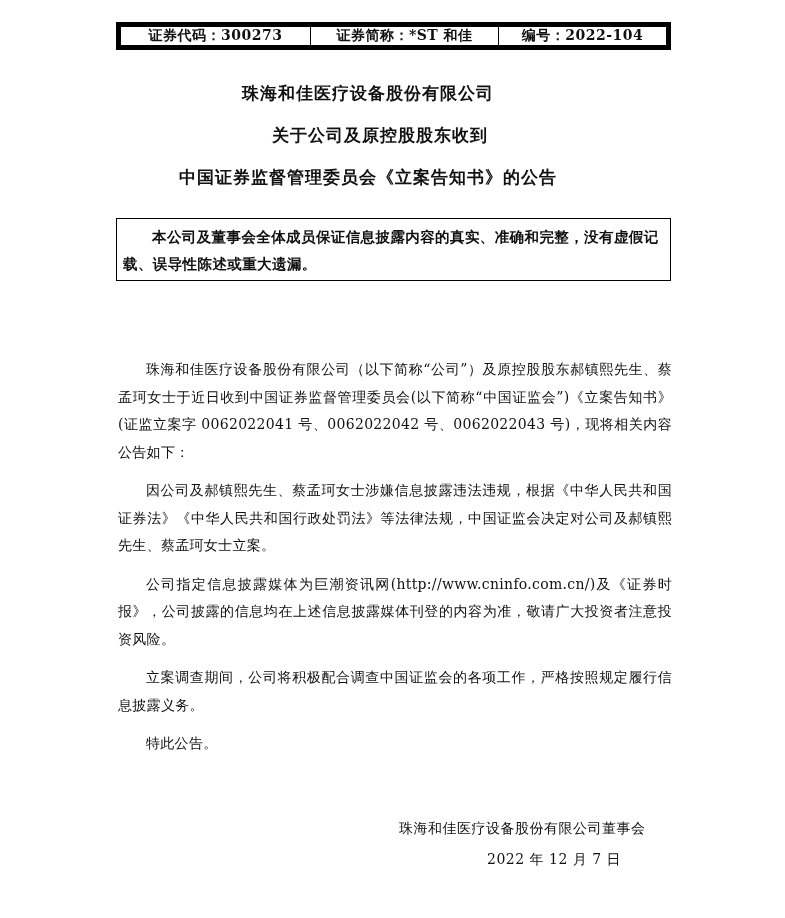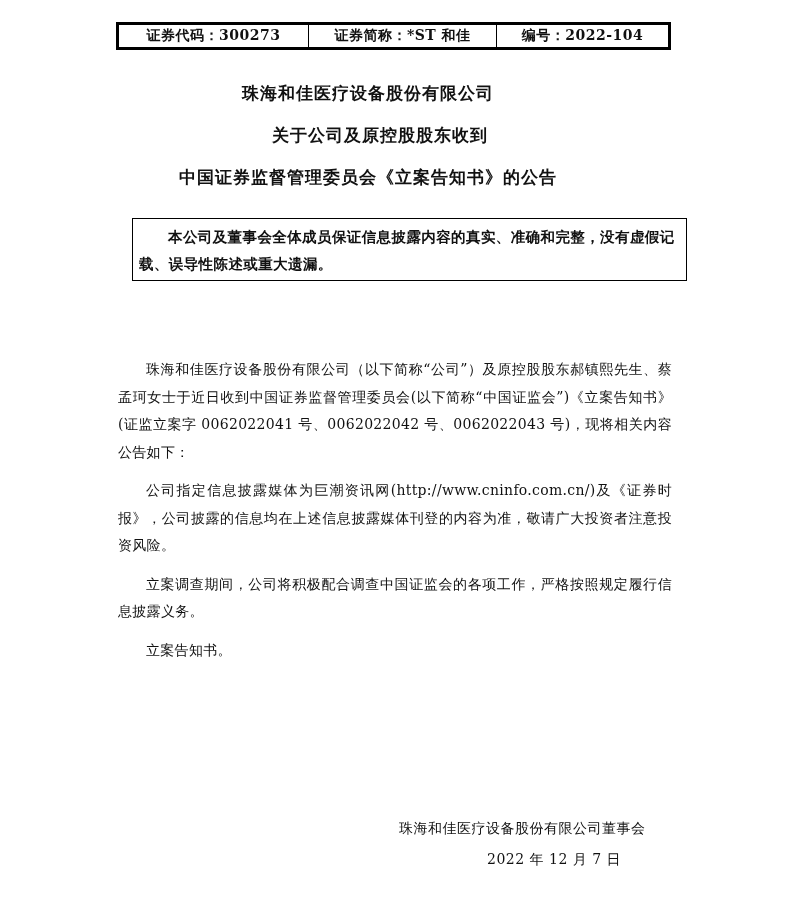--- a/index.html
+++ b/index.html
@@ -1,30 +1,30 @@
 <!DOCTYPE html>
 <html><head>
 <meta charset="utf-8">
 <style>
   html, body { margin:0; padding:0; background:#ffffff; }
   body { width:785px; height:918px; position:relative; overflow:hidden;
          font-family:"DejaVu Serif","Liberation Serif",serif; color:#111; }
   .hdr-table { position:absolute; left:116px; top:22px; width:555px; height:28px;
-               border:3px solid #000000; box-sizing:border-box; display:flex; }
+               border:5px solid #000000; box-sizing:border-box; display:flex; }
   .hdr-cell { display:flex; align-items:center; justify-content:center;
               font-size:14px; font-weight:bold; letter-spacing:0.5px; box-sizing:border-box; }
   .hdr-cell + .hdr-cell { border-left:1px solid #000; }
   .c1 { width:189px; } .c2 { width:188px; } .c3 { flex:1; }
   .title { position:absolute; left:0; width:736px; text-align:center;
            font-size:17px; font-weight:bold; letter-spacing:1px;
            font-family:"DejaVu Sans","Liberation Sans",sans-serif; }
   .disclaimer { position:absolute; left:116px; top:218px; width:555px; height:63px;
                 border:1px solid #000; box-sizing:border-box; padding:5px 6px 0 6px;
                 font-size:14.5px; font-weight:bold; line-height:27px; letter-spacing:0.4px;
-                font-family:"DejaVu Sans","Liberation Sans",sans-serif;margin-left:16px; }
+                font-family:"DejaVu Sans","Liberation Sans",sans-serif; }
   .disclaimer p { margin:0; text-indent:2em; }
   .body-text { position:absolute; left:118px; width:554px; font-size:14px;
                line-height:27.5px; letter-spacing:0.3px;margin-top:42px; }
   .body-text p { margin:0 0 11px 0; text-indent:2em; text-align:justify; }
   .sign { position:absolute; font-size:14px; letter-spacing:0.5px; }
 </style>
 </head>
 <body>
 
 <div class="hdr-table">
@@ -36,19 +36,20 @@
 <div class="title" style="top:82px;">珠海和佳医疗设备股份有限公司</div>
 <div class="title" style="top:124px;padding-left:12px;">关于公司及原控股股东收到</div>
 <div class="title" style="top:166px;">中国证券监督管理委员会《立案告知书》的公告</div>
 
 <div class="disclaimer">
   <p>本公司及董事会全体成员保证信息披露内容的真实、准确和完整，没有虚假记载、误导性陈述或重大遗漏。</p>
 </div>
 
 <div class="body-text" style="top:314px;">
   <p>珠海和佳医疗设备股份有限公司（以下简称“公司”）及原控股股东郝镇熙先生、蔡孟珂女士于近日收到中国证券监督管理委员会(以下简称“中国证监会”)《立案告知书》(证监立案字 0062022041 号、0062022042 号、0062022043 号)，现将相关内容公告如下：</p>
+  <p>因公司及郝镇熙先生、蔡孟珂女士涉嫌信息披露违法违规，根据《中华人民共和国证券法》《中华人民共和国行政处罚法》等法律法规，中国证监会决定对公司及郝镇熙先生、蔡孟珂女士立案。</p>
   <p>公司指定信息披露媒体为巨潮资讯网(http://www.cninfo.com.cn/)及《证券时报》，公司披露的信息均在上述信息披露媒体刊登的内容为准，敬请广大投资者注意投资风险。</p>
   <p>立案调查期间，公司将积极配合调查中国证监会的各项工作，严格按照规定履行信息披露义务。</p>
-  <p>立案告知书。</p>
+  <p>特此公告。</p>
 </div>
 
 <div class="sign" style="left:399px; top:820px;">珠海和佳医疗设备股份有限公司董事会</div>
 <div class="sign" style="left:487px; top:851px;">2022 年 12 月 7 日</div>
 
 </body></html>

